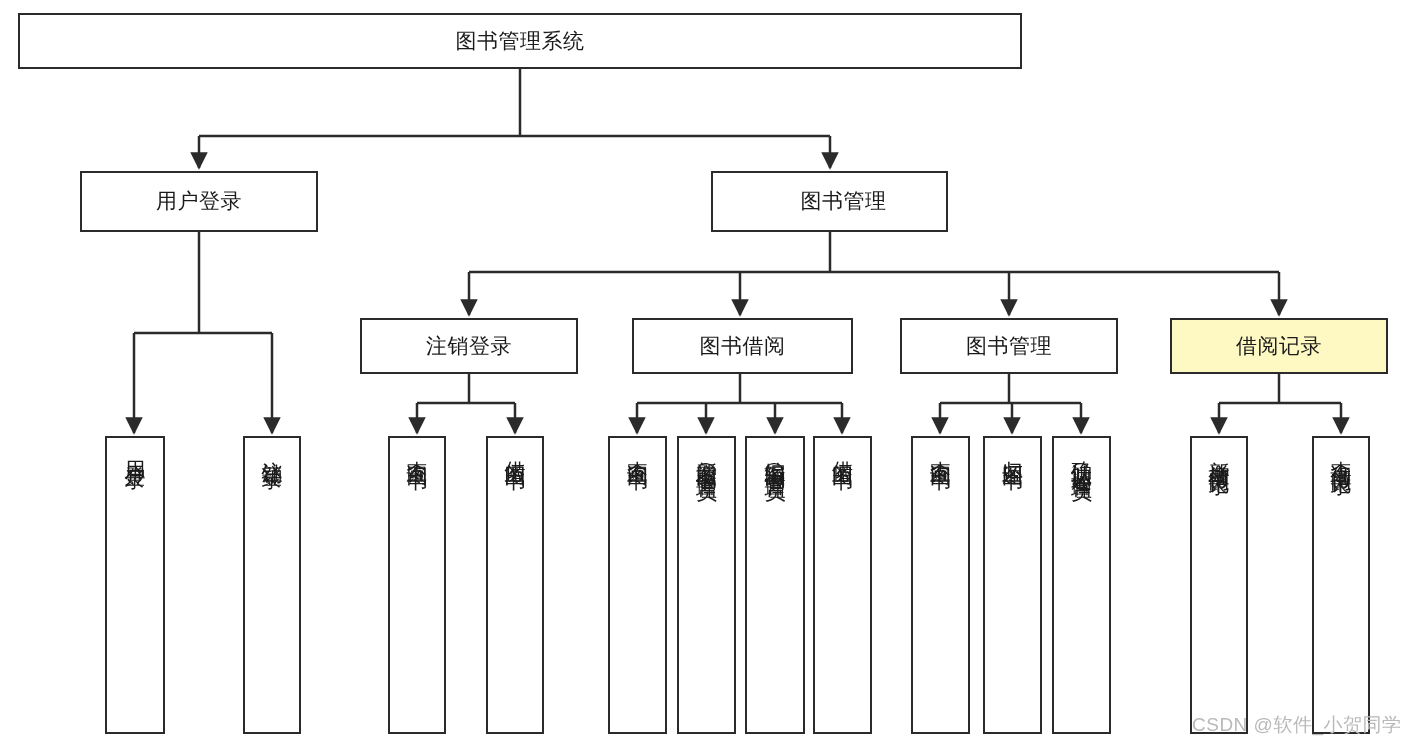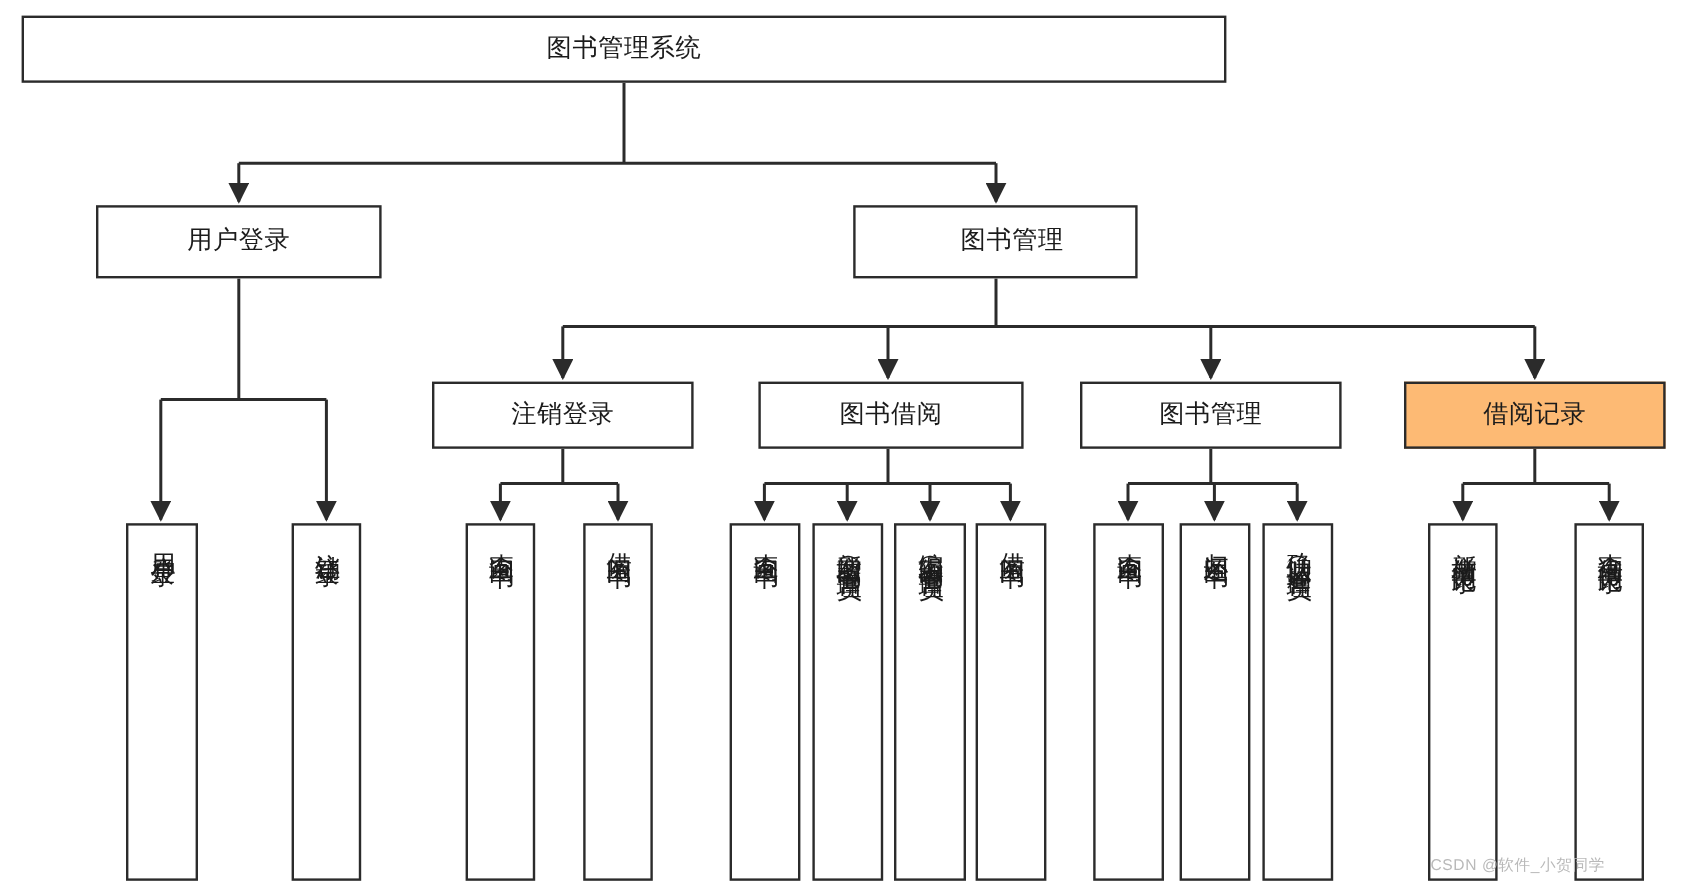--- a/index.html
+++ b/index.html
@@ -53,21 +53,21 @@
     writing-mode: vertical-rl;
     text-orientation: upright;
     font-size: 21px;
     line-height: 1.05;
     letter-spacing: 3px;
     white-space: normal;
     max-height: 100%;
   }
   .watermark {
     position: absolute;
-    font-size: 13px;
+    font-size: 19px;
     color: #b9b9b9;
     white-space: nowrap;
     letter-spacing: 0.5px;
     user-select: none;
   }
 </style>
 </head>
 <body>
 
 <div id="canvas" style="background: rgb(255, 255, 255);">
@@ -135,21 +135,21 @@
 
   <div class="node" style="left: 360px; top: 318px; width: 218px; height: 56px; border-color: rgb(43, 43, 43); background: rgb(255, 255, 255); color: rgb(27, 27, 27);">
     <span class="label">注销登录</span>
   </div>
   <div class="node" style="left: 632px; top: 318px; width: 221px; height: 56px; border-color: rgb(43, 43, 43); background: rgb(255, 255, 255); color: rgb(27, 27, 27);">
     <span class="label">图书借阅</span>
   </div>
   <div class="node" style="left: 900px; top: 318px; width: 218px; height: 56px; border-color: rgb(43, 43, 43); background: rgb(255, 255, 255); color: rgb(27, 27, 27);">
     <span class="label">图书管理</span>
   </div>
-  <div class="node" style="left: 1170px; top: 318px; width: 218px; height: 56px; border-color: rgb(43, 43, 43); background: #fdba74; color: rgb(27, 27, 27);">
+  <div class="node" style="left: 1170px; top: 318px; width: 218px; height: 56px; border-color: rgb(43, 43, 43); background: #fef9c3; color: rgb(27, 27, 27);">
     <span class="label">借阅记录</span>
   </div>
 
   <div class="node leaf" style="left: 105px; top: 436px; width: 60px; height: 298px; border-color: rgb(43, 43, 43); background: rgb(255, 255, 255); color: rgb(27, 27, 27);">
     <span class="label">用户登录</span>
   </div>
   <div class="node leaf" style="left: 243px; top: 436px; width: 58px; height: 298px; border-color: rgb(43, 43, 43); background: rgb(255, 255, 255); color: rgb(27, 27, 27);">
     <span class="label">注销登录</span>
   </div>
   <div class="node leaf" style="left: 388px; top: 436px; width: 58px; height: 298px; border-color: rgb(43, 43, 43); background: rgb(255, 255, 255); color: rgb(27, 27, 27);">

